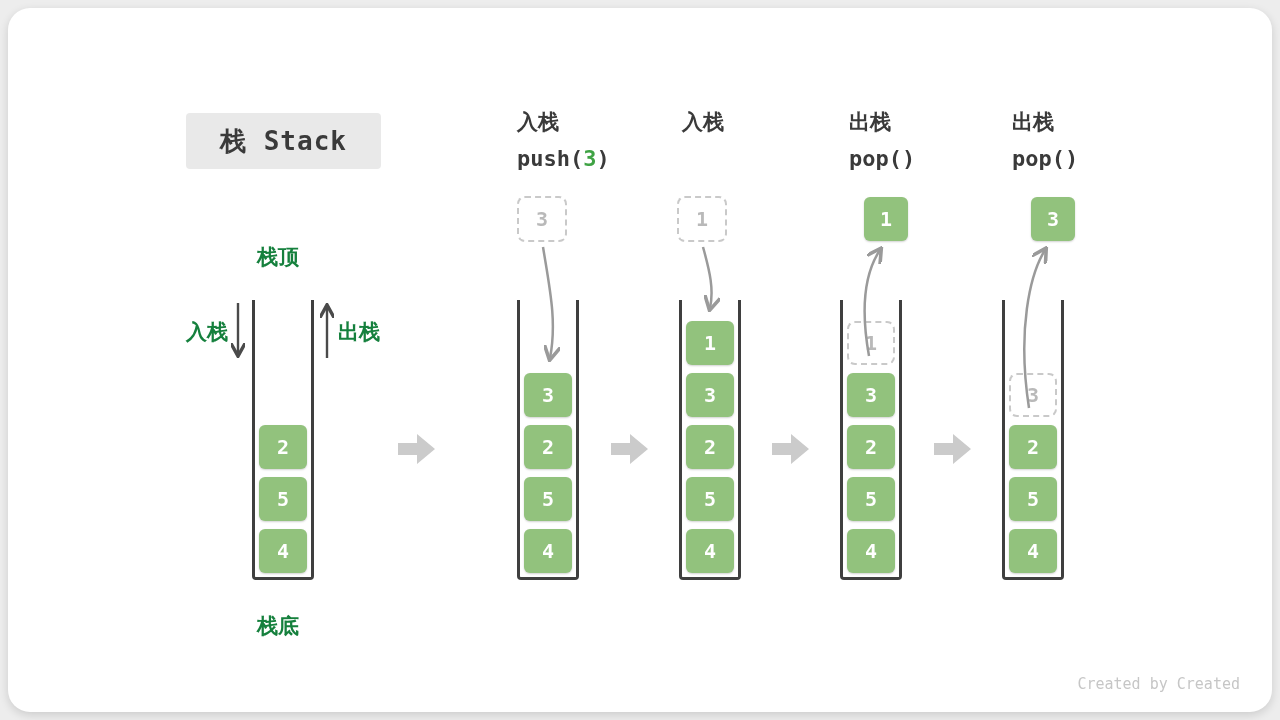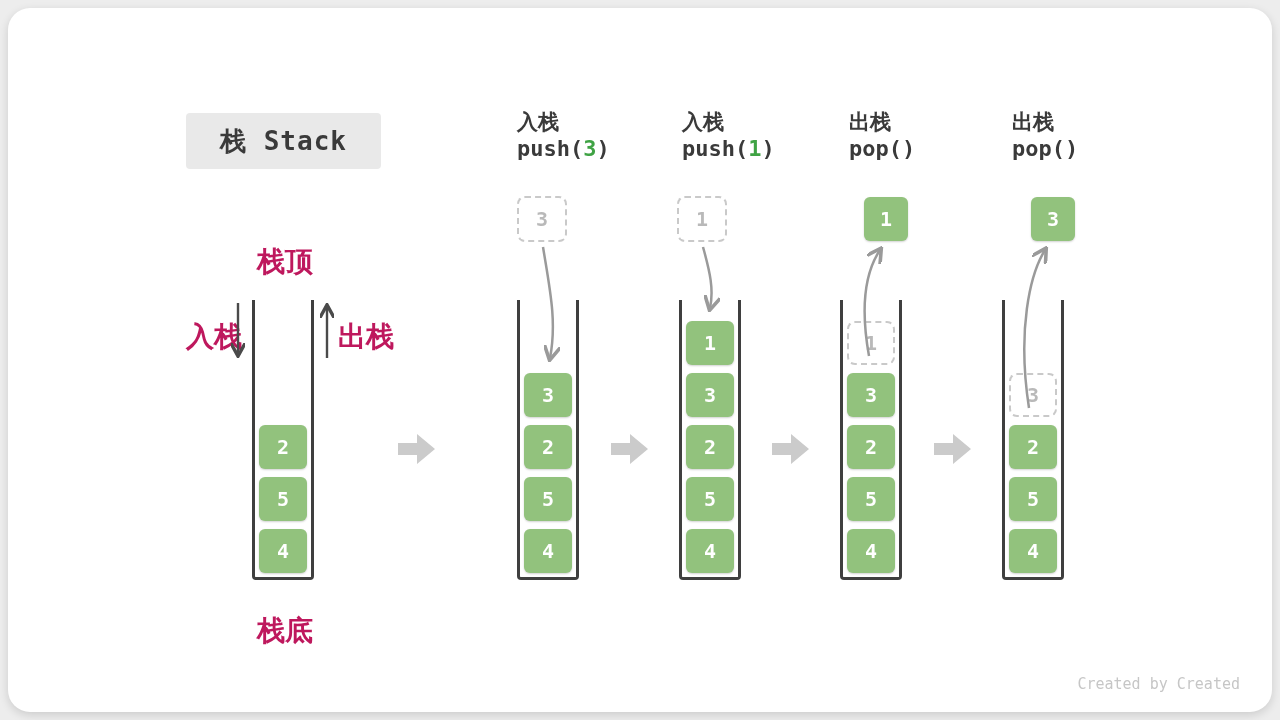--- a/index.html
+++ b/index.html
@@ -9,21 +9,21 @@
   .card { position:absolute; left:8px; top:8px; width:1264px; height:704px;
     background:#ffffff; border-radius:22px; box-shadow:0 3px 10px rgba(0,0,0,.14); }
 
   .title-box { position:absolute; left:186px; top:113px; width:195px; height:56px;
     background:#e9e9e9; border-radius:4px; display:flex; align-items:center; justify-content:center;
     font-size:26px; font-weight:bold; color:#3a3a3a;
     font-family:"DejaVu Sans Mono","Liberation Mono",monospace; letter-spacing:1px; }
 
   .col-header { position:absolute; top:108px; width:170px; color:#3a3a3a; }
   .col-header .hl1 { font-size:21px; font-weight:bold; }
-  .col-header .hl2 { font-size:22px;
+  .col-header .hl2 { margin-top:10px; font-size:22px;
     font-family:"DejaVu Sans Mono","Liberation Mono",monospace; font-weight:bold; }
   .col-header .arg { color:var(--accent_green,#3fa344); }
 
   .stack-box { position:absolute; top:300px; width:62px; height:280px; background:#fff;
     border-left:3px solid #3f3f3f; border-right:3px solid #3f3f3f; border-bottom:3px solid #3f3f3f;
     border-radius:0 0 4px 4px; }
   .cell { position:absolute; left:50%; transform:translateX(-50%); width:48px; height:44px;
     border-radius:6px; background:var(--green,#92c27d); color:#fff;
     display:flex; align-items:center; justify-content:center;
     font-family:"DejaVu Sans Mono","Liberation Mono",monospace; font-size:20px; font-weight:bold;
@@ -31,42 +31,41 @@
   .cell.dashed { background:#fff; border:2px dashed var(--dash_gray,#c9c9c9);
     color:#b9b9b9; box-shadow:none; border-radius:8px; }
 
   .float-box { position:absolute; display:flex; align-items:center; justify-content:center;
     font-family:"DejaVu Sans Mono","Liberation Mono",monospace; font-size:20px; font-weight:bold; }
   .float-box.dashed { top:196px; width:50px; height:46px; border:2px dashed var(--dash_gray,#c9c9c9);
     border-radius:8px; color:#b9b9b9; background:#fff; }
   .float-box.solid { top:197px; width:44px; height:44px; border-radius:6px;
     background:var(--green,#92c27d); color:#fff; box-shadow:0 1px 2px rgba(0,0,0,.18); }
 
-  .side-label { position:absolute; font-size:28px; font-weight:bold; color:#be185d; }
+  .side-label { position:absolute; font-size:21px; font-weight:bold; color:#15803d; }
   .flow-arrow { position:absolute; top:433px; width:38px; height:32px; }
   .overlay { position:absolute; left:0; top:0; width:1280px; height:720px;
     pointer-events:none; z-index:6; }
   .watermark { position:absolute; right:40px; top:675px; font-size:15px; color:#c6c6c6;
     font-family:"DejaVu Sans Mono","Liberation Mono",monospace; }
 </style>
 </head>
 <body>
 
 <div class="canvas">
   <div class="card"></div>
 
   <div class="title-box">栈 Stack</div>
 
   <div class="col-header" style="left:517px">
     <div class="hl1">入栈</div>
     <div class="hl2"><span>push(</span><span class="arg">3</span><span>)</span></div>
   </div>
   <div class="col-header" style="left:682px">
     <div class="hl1">入栈</div>
-    <div class="hl2"><span>push(</span><span class="arg">1</span><span>)</span></div>
   </div>
   <div class="col-header" style="left:849px">
     <div class="hl1">出栈</div>
     <div class="hl2"><span>pop()</span><span class="arg"></span><span></span></div>
   </div>
   <div class="col-header" style="left:1012px">
     <div class="hl1">出栈</div>
     <div class="hl2"><span>pop()</span><span class="arg"></span><span></span></div>
   </div>
 

